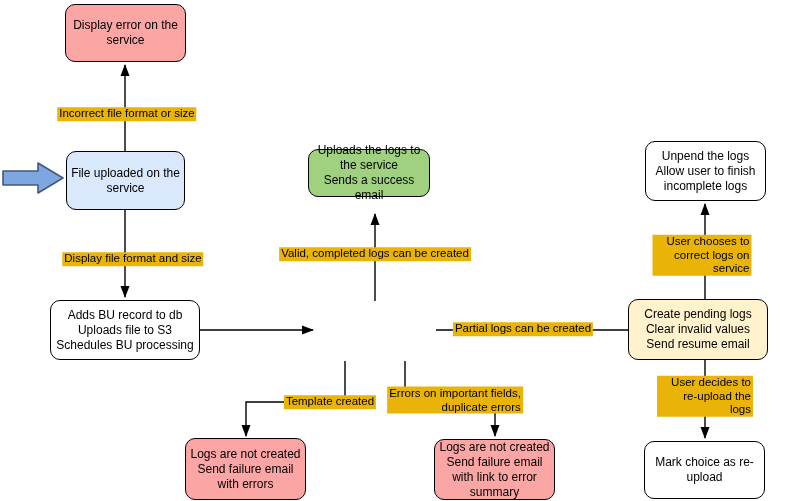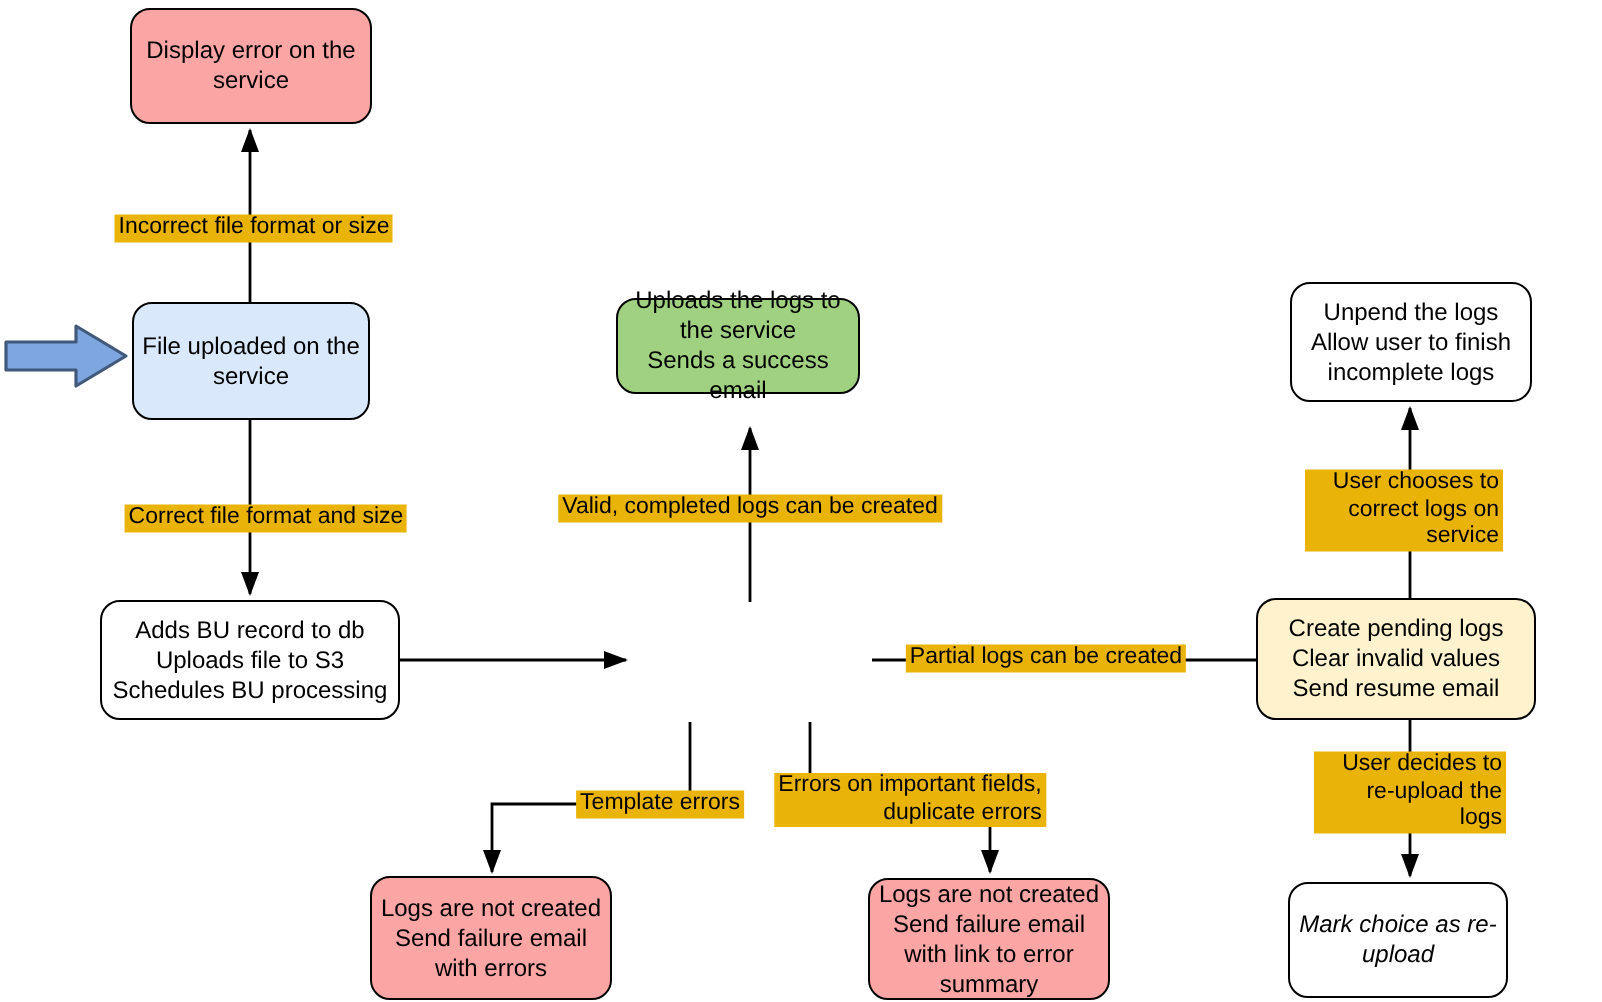--- a/index.html
+++ b/index.html
@@ -52,24 +52,24 @@
     <path d="M405,361 L405,396 L495,396 L495,436" fill="none" stroke="#000" stroke-width="1.4" marker-end="url(#ah)"></path>
 
     <path d="M705,299 L705,204" fill="none" stroke="#000" stroke-width="1.4" marker-end="url(#ah)"></path>
 
     <path d="M705,360 L705,438" fill="none" stroke="#000" stroke-width="1.4" marker-end="url(#ah)"></path>
 
     <polygon points="3,171 38,171 38,163 63,178 38,193 38,185 3,185" fill="#7ea6e0" stroke="#41597b" stroke-width="1.6" stroke-linejoin="round"></polygon>
   </svg>
 
   <div class="edge-label" style="left:127px;top:114px;">Incorrect file format or size</div>
-  <div class="edge-label" style="left:133px;top:259px;">Correct file format and size</div>
+  <div class="edge-label" style="left:133px;top:259px;">Display file format and size</div>
   <div class="edge-label" style="left:523px;top:329px;">Partial logs can be created</div>
   <div class="edge-label" style="left:375px;top:254px;">Valid, completed logs can be created</div>
-  <div class="edge-label" style="left:330px;top:402px;">Template errors</div>
+  <div class="edge-label" style="left:330px;top:402px;">Template created</div>
   <div class="edge-label" style="left:455px;top:400px;">Errors on important fields,
 duplicate errors</div>
   <div class="edge-label" style="left:702px;top:255px;">User chooses to correct logs on service</div>
   <div class="edge-label" style="left:705px;top:396px;">User decides to re-upload the logs</div>
 
   <div class="node pink" style="left:65px;top:4px;width:121px;height:58px;">Display error on the
 service</div>
 
   <div class="node blue" style="left:66px;top:151px;width:119px;height:59px;">File uploaded on the
 service</div>
@@ -94,16 +94,16 @@
 summary</div>
 
   <div class="node" style="left:645px;top:141px;width:121px;height:60px;">Unpend the logs
 Allow user to finish
 incomplete logs</div>
 
   <div class="node yellow" style="left:628px;top:299px;width:140px;height:61px;">Create pending logs
 Clear invalid values
 Send resume email</div>
 
-  <div class="node" style="left:644px;top:441px;width:110px;height:58px;font-style:italic;">Mark choice as re-
+  <div class="node" style="left:644px;top:441px;width:121px;height:58px;">Mark choice as re-
 upload</div>
 
 </div>
 
 </body></html>

